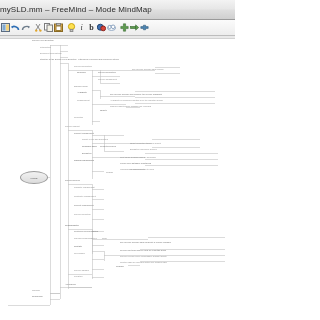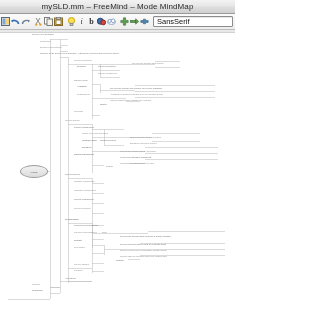--- a/index.html
+++ b/index.html
@@ -5,25 +5,25 @@
   html,body{margin:0;padding:0;}
   body{
     width:235px;height:320px;overflow:hidden;
     font-family:"Liberation Sans",sans-serif;
     background:#ffffff;
   }
   #app{position:relative;width:235px;height:320px;overflow:hidden;background:#fff;}
 
   
   .titlebar{
-    position:relative;height:14px;width:100%;
+    position:relative;height:20px;width:100%;
     background:linear-gradient(to bottom,#f3f3f3 0%,#e7e7e7 45%,#dedede 55%,#cfcfcf 100%);
     border-bottom:1px solid #9a9a9a;
     box-sizing:border-box;
-    display:flex;align-items:center;justify-content:center;
+    display:flex;align-items:center;justify-content:flex-start;
   }
   .titlebar .title{
     font-size:8px;color:#2a2a2a;letter-spacing:.1px;white-space:nowrap;
     transform:translateY(-0.5px);
   }
 
   
   .toolbar{
     position:relative;height:16px;width:100%;
     background:linear-gradient(to bottom,#fbfbfb 0%,#ededed 100%);
@@ -174,23 +174,20 @@
         <path d="M5.6 0.8 L8.7 3.5 L5.6 6.2 Z" fill="#5e9c4e" stroke="#2f5f28" stroke-width="0.5"></path>
       </svg>
     </div>
 
     <div class="tb-ico">
       <svg width="9" height="7" viewBox="0 0 9 7">
         <path d="M3.4 1.2 H5.6 V2.6 H8.2 V4.4 H5.6 V5.8 H3.4 V4.4 H0.8 V2.6 H3.4 Z" fill="#4e86b4" stroke="#27516f" stroke-width="0.5"></path>
       </svg>
     </div>
 
-    <div class="fontbox">
-      <span title="SansSerif">SansSerif</span>
-    </div>
   </div>
 
   <div class="tb-strip"></div>
 
   <div class="canvas">
 
     <svg width="235" height="287">
       <g stroke="#bdbdbd" stroke-width="0.55" fill="none" shape-rendering="crispEdges">
 
         <path d="M46 138 H50"></path>

